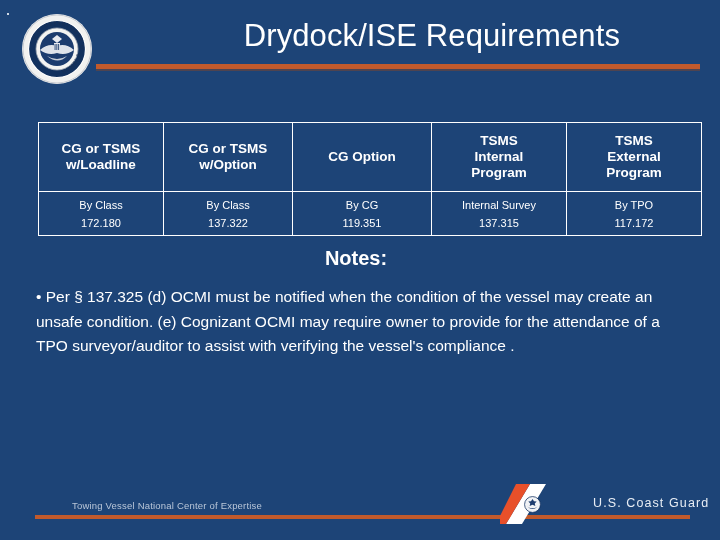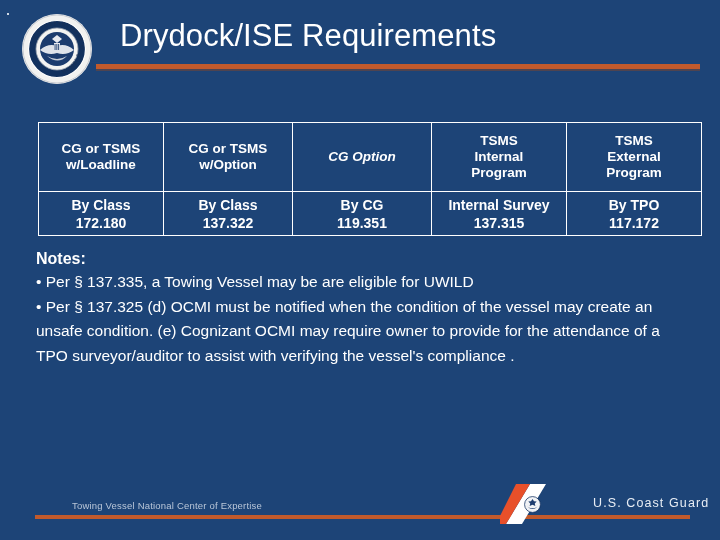--- a/index.html
+++ b/index.html
@@ -48,21 +48,21 @@
     width: 604px;
     height: 2px;
     background: #8f4422;
     opacity: 0.45;
   }
   .slide-title {
     position: absolute;
     left: 120px;
     top: 17px;
     width: 500px;
-    text-align: left;
+    text-align: right;
     font-size: 31px;
     line-height: 38px;
     color: #ffffff;
     letter-spacing: 0.1px;
     font-weight: 400;
     white-space: nowrap;
   }
 
   
   .dhs-seal {
@@ -91,45 +91,46 @@
     padding: 0;
   }
   .req-table thead td {
     height: 68px;
     font-size: 13.5px;
     font-weight: bold;
     line-height: 16px;
   }
   .req-table tbody td {
     height: 43px;
-    font-size: 14px;
-    font-weight: 700;
+    font-size: 11px;
+    font-weight: 400;
     line-height: 18px;
   }
   .col-a { width: 124px; }
   .col-b { width: 128px; }
-  .col-c { width: 138px; font-style: italic; }
+  .col-c { width: 138px; }
   .col-d { width: 134px; }
   .col-e { width: 134px; }
 
   
   .notes-block {
     position: absolute;
     left: 36px;
     top: 248px;
     width: 640px;
     color: #ffffff;
     font-size: 15.5px;
     line-height: 24.5px;
   }
   .notes-head {
     font-weight: bold;
-    font-size: 16px;
+    font-size: 20px;
     line-height: 21px;
-    margin-bottom: 1px;
+    margin-bottom: 16px;
+    text-align: center;
   }
   .notes-body p {
     margin: 0;
     font-size: 15.5px;
     line-height: 24.5px;
   }
 
   
   .footer-rule {
     position: absolute;
@@ -279,21 +280,20 @@
           <span>By TPO</span><br>
           <span>117.172</span>
         </td>
       </tr>
     </tbody>
   </table>
 
   <div class="notes-block">
     <div class="notes-head">Notes:</div>
     <div class="notes-body">
-      <p>• Per § 137.335, a Towing Vessel may be are eligible for UWILD</p>
       <p>• Per § 137.325 (d) OCMI must be notified when the condition of the vessel may create an unsafe condition.  (e)  Cognizant OCMI may require owner to provide for the attendance of a TPO surveyor/auditor  to assist with verifying the vessel's compliance .</p>
     </div>
   </div>
 
   <div class="footer-rule"></div>
   <div class="footer-text">Towing Vessel National Center of Expertise</div>
 
   <div class="cg-brand">
     <svg class="cg-stripe" viewBox="0 0 46 40" aria-hidden="true">
       <polygon points="30,0 46,0 22,40 6,40" fill="#ffffff"></polygon>

